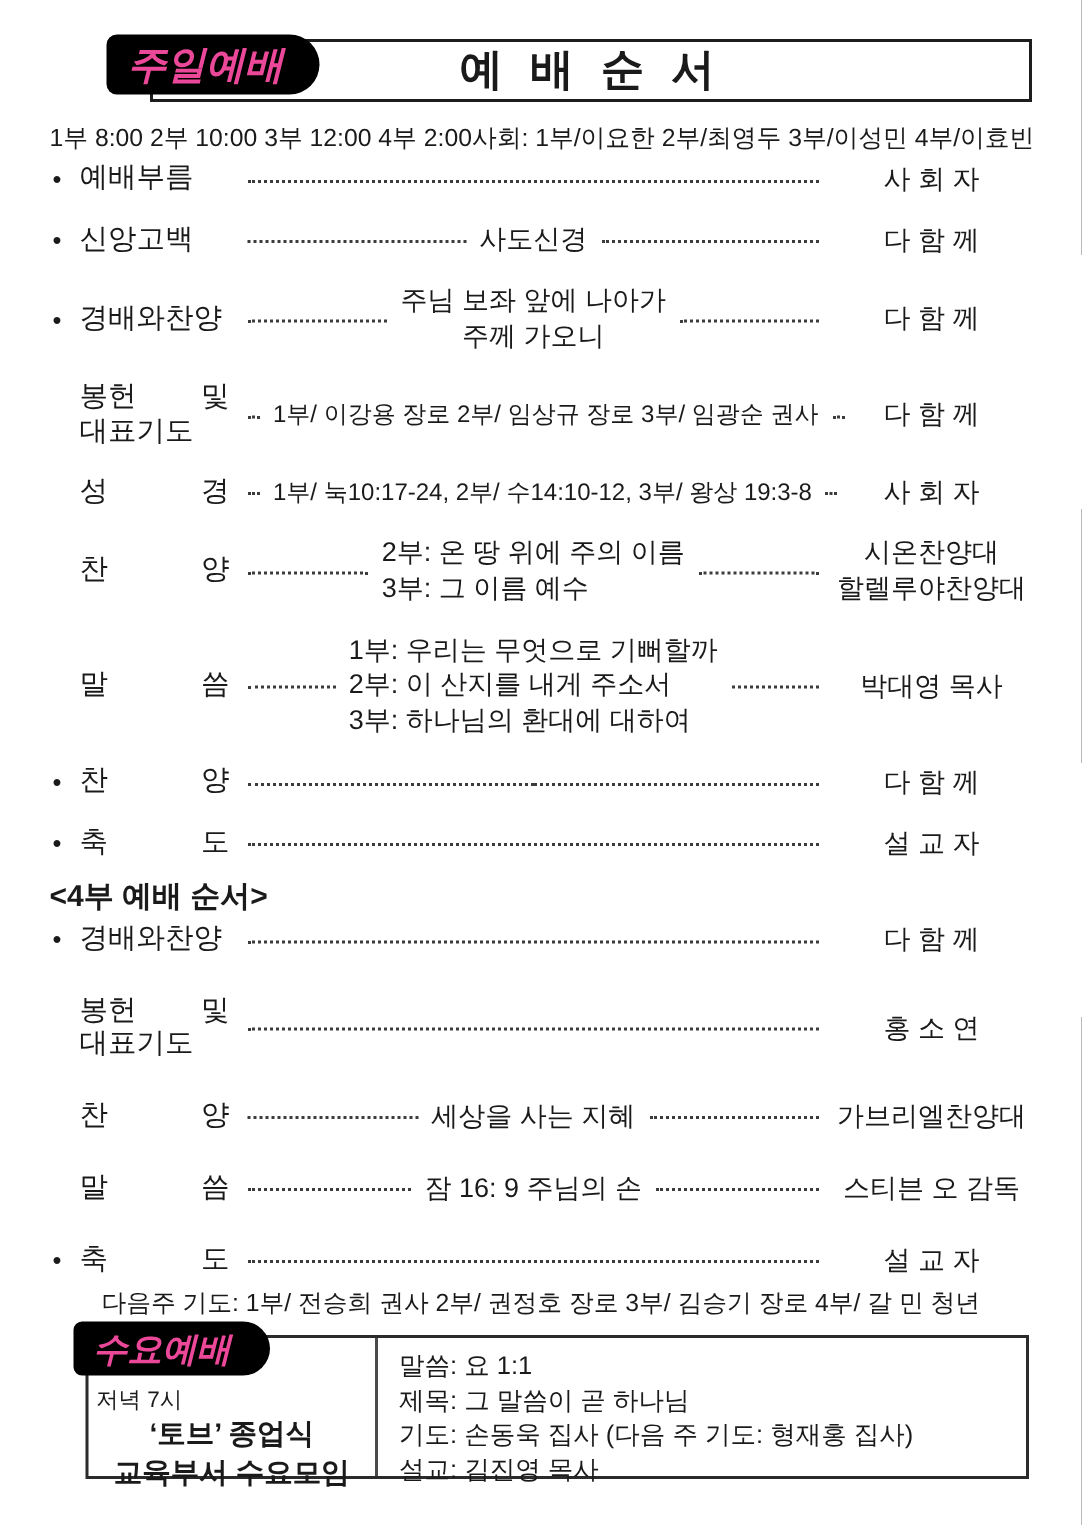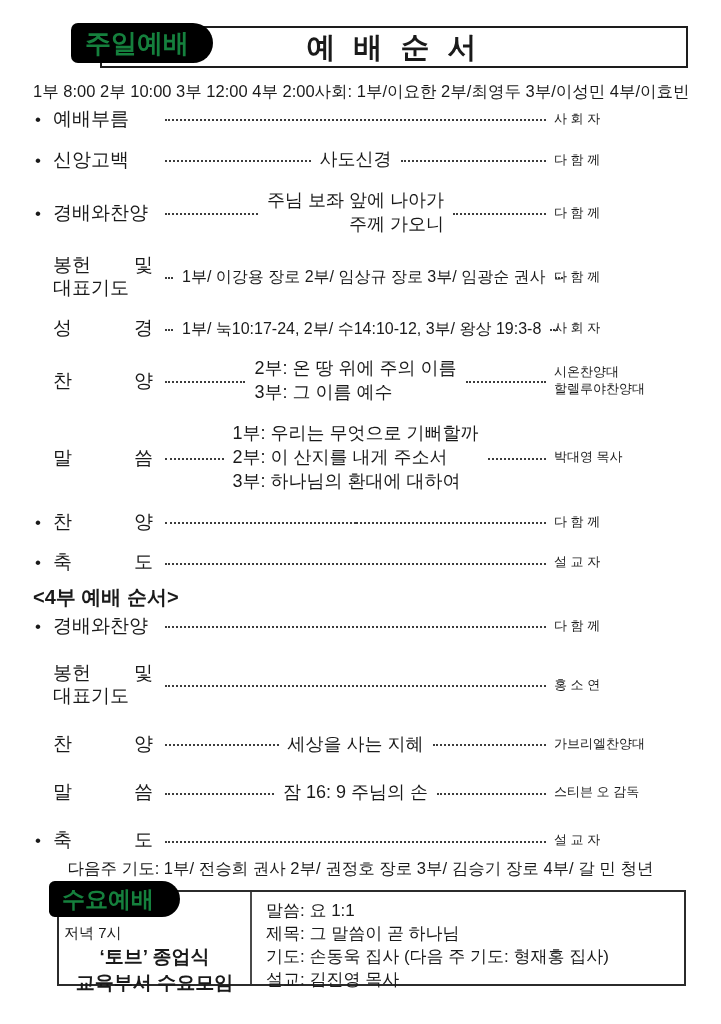--- a/index.html
+++ b/index.html
@@ -14,22 +14,22 @@
     padding:26px 33px 0 33px;
     overflow:hidden;
   }
 
   
   .header { position:relative; margin-left:67px; height:42px;
             border:2px solid #1d1d1d; background:#fff; }
   .header-title { text-align:center; font-weight:bold; font-size:29px;
                   line-height:38px; letter-spacing:5px; white-space:nowrap; }
   .badge {
-    position:absolute; background:#000; color:#15803d; font-weight:bold;
-    white-space:nowrap; z-index:2;
+    position:absolute; background:#000; color:#ec4899; font-weight:bold;
+    white-space:nowrap; z-index:2;font-style:italic;
   }
   .header .badge {
     left:-31px; top:-5px; font-size:26px; line-height:34px;
     padding:3px 24px 3px 14px; border-radius:9px 26px 26px 9px;
   }
 
   
   .info-line { display:flex; justify-content:space-between; margin-top:13px;
                font-size:16.5px; white-space:nowrap; }
 
@@ -43,23 +43,23 @@
   .label-cell { width:100px; flex:none; font-size:19px; line-height:1.2; }
   .label-line { display:flex; justify-content:space-between; }
   .label-line.single { justify-content:flex-start; }
   .middle { flex:1; display:flex; align-items:center; margin:0 8px 0 12px;
             min-width:0; }
   .dots { flex:1; min-width:8px; height:0; border-bottom:2px dotted #3c3c3c;
           transform:translateY(1px); }
   .center-text { margin:0 9px; font-size:18px; line-height:1.32;
                  white-space:nowrap; }
   .center-text.long { font-size:16px; }
-  .center-text.align-center { text-align:right; }
+  .center-text.align-center { text-align:center; }
   .center-text.align-left { text-align:left; }
-  .right-cell { width:134px; flex:none; font-size:13px;
+  .right-cell { width:134px; flex:none; text-align:center; font-size:18px;
                 line-height:1.3; white-space:nowrap; }
 
   
   .section-heading { text-align:left; font-weight:bold; font-size:20px;
                      margin:10px 0 4px 0; }
 
   
   .next-week { text-align:center; font-size:16.5px; margin-top:6px; }
 
   

